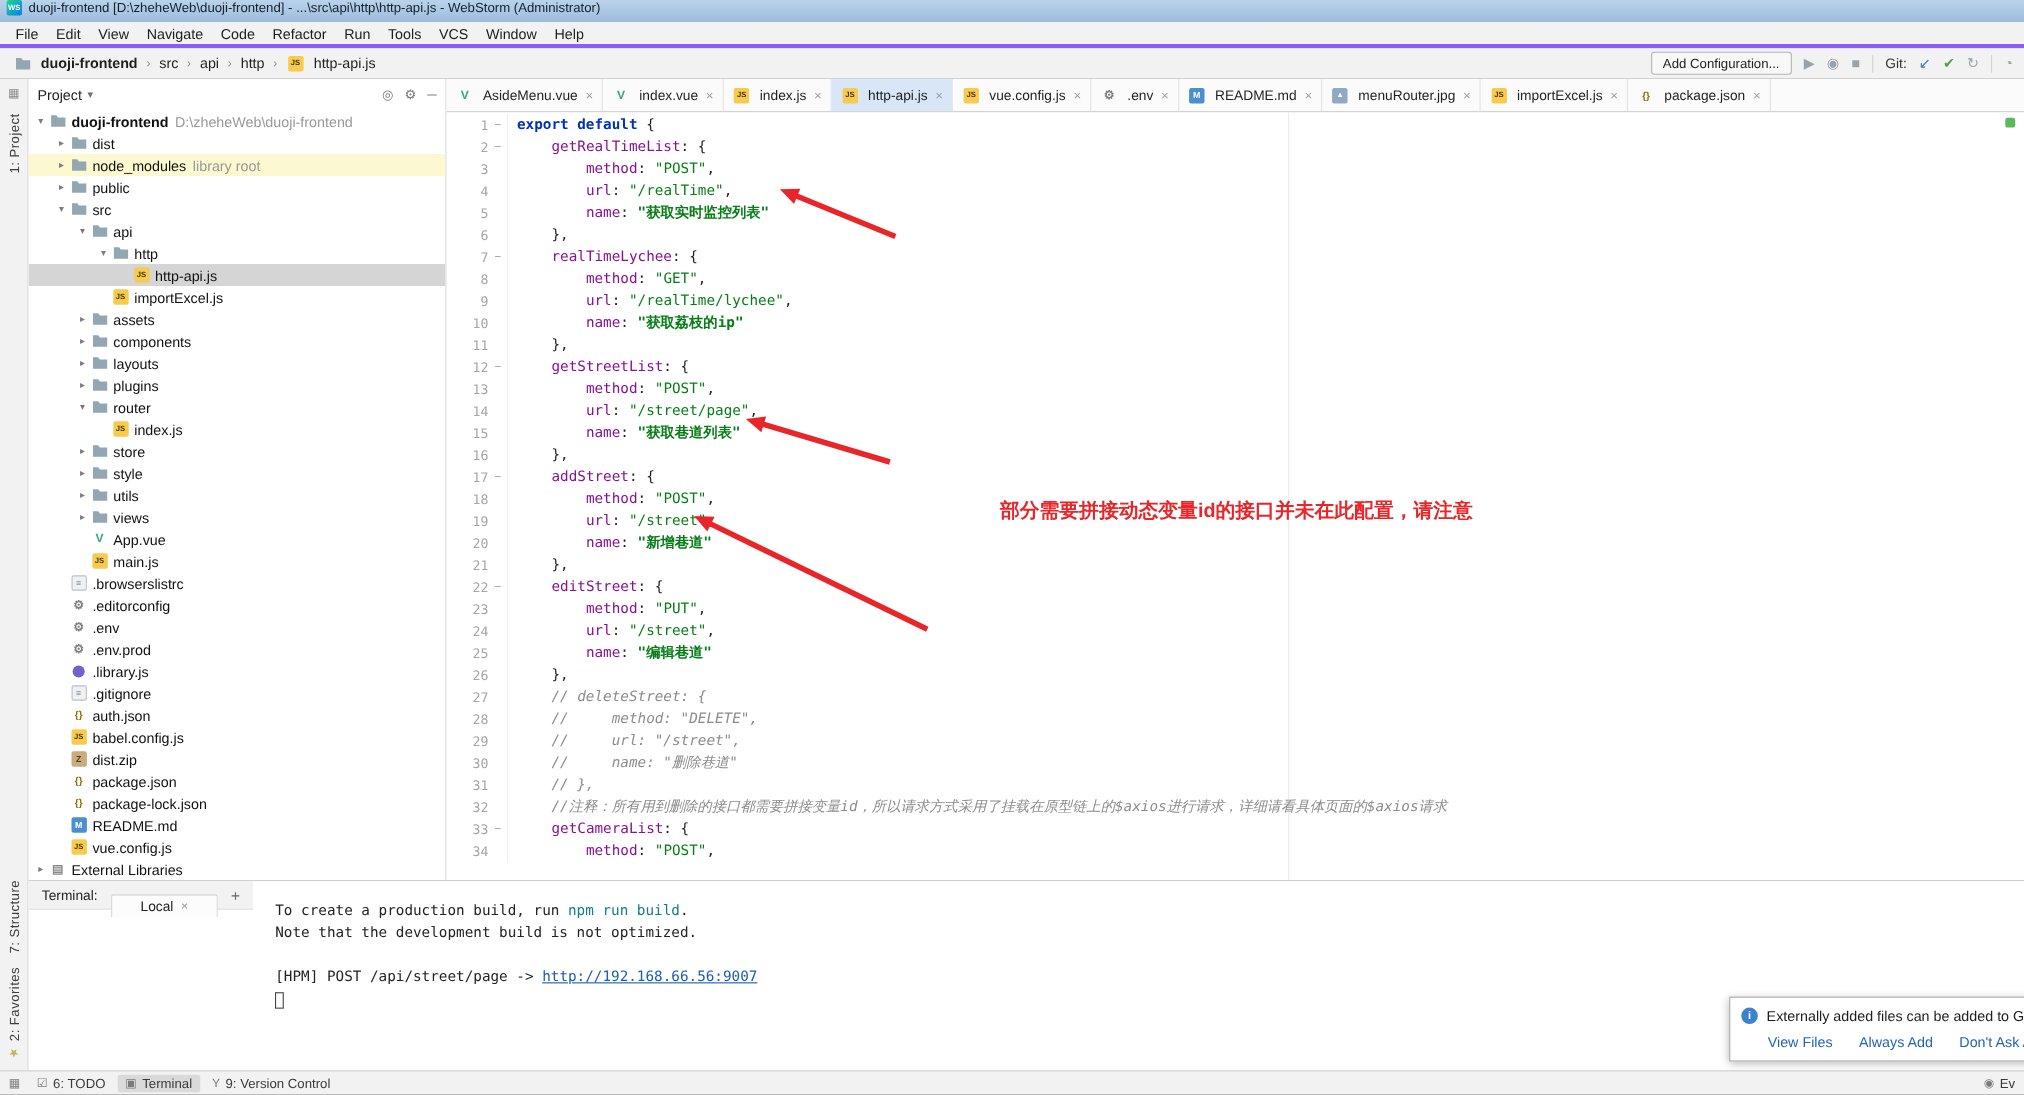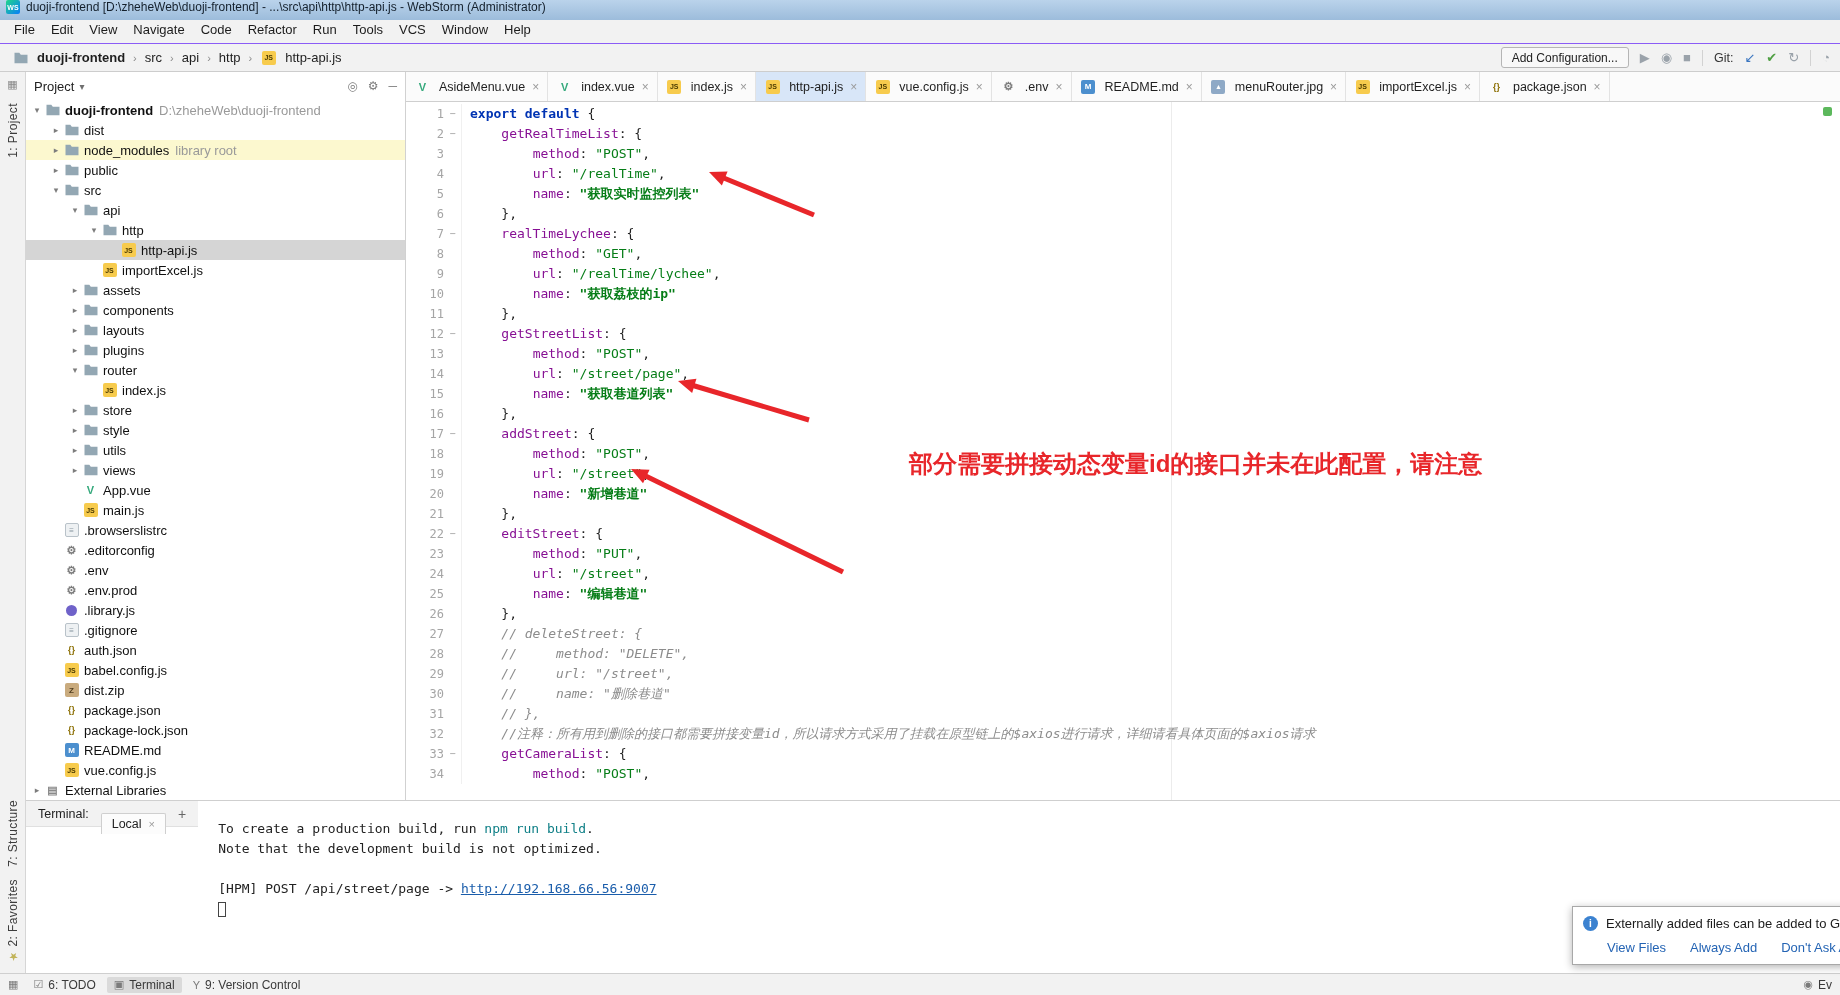--- a/index.html
+++ b/index.html
@@ -4,21 +4,21 @@
 <style>
 *{margin:0;padding:0;box-sizing:border-box}
 html,body{background:#777}
 .window{width:1840px;height:995px;position:relative;overflow:hidden;background:#fff;
   font-family:"Liberation Sans","DejaVu Sans",sans-serif;font-size:13px;color:#1e1e1e;
   display:flex;flex-direction:column}
 
 .titlebar{height:20px;flex:none;background:linear-gradient(#bad3eb,#9cbcdb);display:flex;gap:6px;padding:0 6px;font-size:12px;color:#14202c}
 .app-icon{width:14px;height:14px;border-radius:2px;background:linear-gradient(135deg,#21d789,#087cfa);color:#fff;font-size:7px;font-weight:bold;display:flex;align-items:center;justify-content:center;flex:none}
 
-.menubar{height:24px;flex:none;background:#f2f2f2;border-bottom:1px solid #8b5cf6;display:flex;padding:0 6px}
+.menubar{height:24px;flex:none;background:#f2f2f2;border-bottom:4px solid #8b5cf6;display:flex;align-items:center;padding:0 6px}
 .menu-item{padding:2px 8px;color:#1c1c1c}
 
 .toolbar{height:28px;flex:none;background:#f2f2f2;border-bottom:1px solid #cdcdcd;display:flex;align-items:center;padding:0 10px}
 .crumbs{display:flex;align-items:center;gap:3px}
 .crumb{display:flex;align-items:center;gap:4px;padding:0 2px}
 .crumb.b{font-weight:bold}
 .crumb-sep{color:#8a8a8a;font-size:11px;padding:0 3px}
 .toolbar-right{margin-left:auto;display:flex;align-items:center;gap:11px}
 .add-config{height:21px;border:1px solid #b5b5b5;background:#f8f8f8;border-radius:3px;font-family:inherit;font-size:12px;padding:0 10px;color:#222}
 .tb-ic{color:#9aa2aa;font-size:13px;line-height:1}
@@ -72,26 +72,26 @@
 .gut{width:38px;flex:none;text-align:right;color:#a5a5a5;font-size:12px}
 .fold{width:18px;flex:none;text-align:center;color:#a5a5a5;font-size:10px;border-right:1px solid #f0f0f0}
 .ctext{white-space:pre;padding-left:8px}
 .tk-kw{color:#0033b3;font-weight:bold}
 .tk-prop{color:#871094}
 .tk-str{color:#067d17}
 .tk-strb{color:#067d17;font-weight:bold}
 .tk-cmt{color:#8c8c8c;font-style:italic}
 .tk-pun{color:#1f1f1f}
 #arrows{position:absolute;left:0;top:0;width:100%;height:100%;pointer-events:none}
-.annotation{position:absolute;left:503px;top:352px;color:#e8262a;font-family:"Liberation Sans","DejaVu Sans",sans-serif;font-size:24px;font-weight:bold;white-space:nowrap}
+.annotation{position:absolute;left:503px;top:352px;color:#e8262a;font-family:"Liberation Sans","DejaVu Sans",sans-serif;font-size:18px;font-weight:bold;white-space:nowrap}
 .inspect{position:absolute;top:5px;right:8px;width:9px;height:9px;background:#5cb85c;border-radius:2px}
 
 .terminal{height:173px;flex:none;border-top:1px solid #cfcfcf;background:#fff;display:flex;}
 .term-header{height:26px;flex:none;background:#f2f2f2;border-bottom:1px solid #e0e0e0;display:flex;align-items:center;gap:12px;padding:0 12px;font-size:12.5px;color:#222}
-.term-tab{display:flex;align-items:center;gap:7px;background:#fcfcfc;border:1px solid #cfcfcf;border-bottom:none;padding:3px 10px;margin-top:19px;border-radius:2px 2px 0 0}
+.term-tab{display:flex;align-items:center;gap:7px;background:#fcfcfc;border:1px solid #cfcfcf;border-bottom:none;padding:3px 26px;margin-top:19px;border-radius:2px 2px 0 0}
 .term-tab .x{color:#9b9b9b;font-size:11px}
 .term-plus{color:#666;font-size:14px}
 .term-body{flex:1;padding:18px 0 0 20px;font-family:"DejaVu Sans Mono","Liberation Mono",monospace;font-size:13px;line-height:20px;color:#222}
 .tline{height:20px;white-space:pre}
 .tl-t{color:#222}
 .tl-cmd{color:#0e7f86}
 .tl-link{color:#1a5dab;text-decoration:underline}
 .cursor{width:8px;height:15px;border:1px solid #444;margin-top:3px}
 
 .statusbar{height:22px;flex:none;background:#f2f2f2;border-top:1px solid #cfcfcf;display:flex;align-items:center;gap:4px;padding:0 8px;font-size:12px;color:#3a3a3a}

